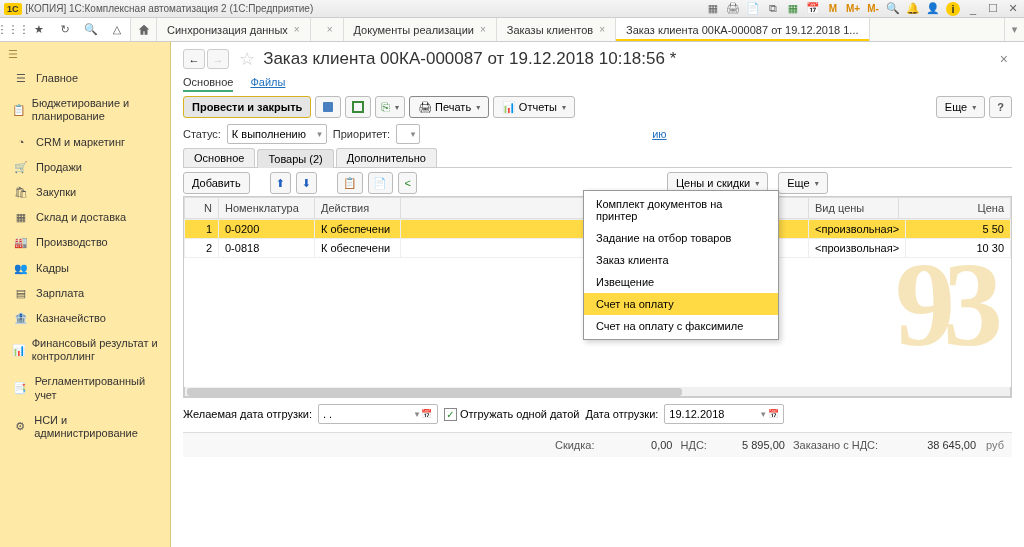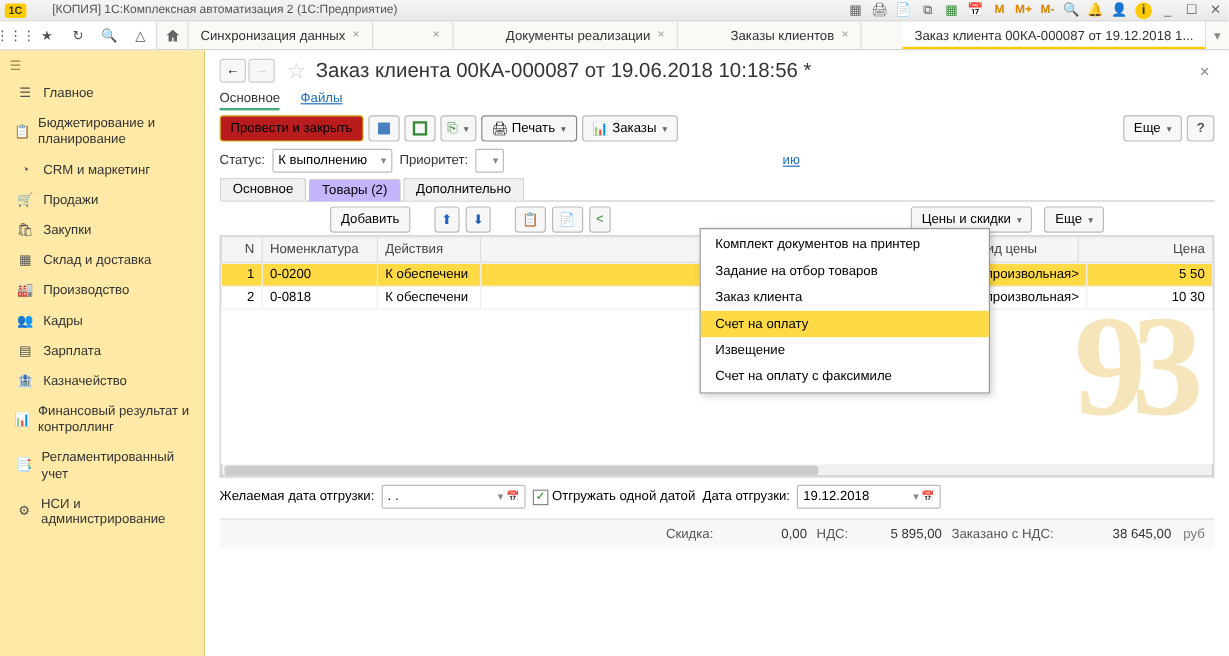--- a/index.html
+++ b/index.html
@@ -1,30 +1,30 @@
 <!DOCTYPE html>
 <html><head>
 <meta charset="utf-8">
 <style>
   * { box-sizing: border-box; margin: 0; padding: 0; font-family: Arial, sans-serif; font-size: 11px; }
   body { background: #fff; width: 1024px; height: 547px; overflow: hidden; position: relative; }
   
-  .titlebar { height: 18px; background: linear-gradient(#f5f5f5,#e8e8e8); display: flex; align-items: center; padding: 0 4px; border-bottom: 1px solid #ccc; gap: 18px; }
+  .titlebar { height: 18px; background: linear-gradient(#f5f5f5,#e8e8e8); display: flex; align-items: center; padding: 0 4px; border-bottom: 1px solid #ccc; }
   .tb-badge { background: #ffcc00; color: #333; font-weight: bold; font-size: 9px; padding: 1px 3px; border-radius: 2px; margin-right: 4px; }
   .tb-title { flex: 1; color: #555; font-size: 10px; }
   .tb-controls { display: flex; gap: 6px; align-items: center; }
   .tb-ico { width: 14px; height: 14px; display: inline-flex; align-items: center; justify-content: center; font-size: 11px; color: #666; cursor: pointer; }
   .tb-ico.m { color: #d98800; font-weight: bold; font-size: 10px; }
   .tb-ico.info { background: #ffcc00; border-radius: 50%; color: #333; font-weight: bold; }
   
   .toolbar-main { height: 24px; background: #f9f9f5; border-bottom: 1px solid #ccc; display: flex; align-items: stretch; }
   .tm-icons { display: flex; align-items: center; border-right: 1px solid #ddd; background:#fff; }
   .tm-icon { width: 26px; display: flex; align-items: center; justify-content: center; color: #555; cursor: pointer; height:100%; }
   .home-icon { width: 26px; display: flex; align-items: center; justify-content: center; border-right: 1px solid #ddd; cursor: pointer; }
-  .tabs { display: flex; flex: 1; overflow: hidden; gap: 34px; }
+  .tabs { display: flex; flex: 1; overflow: hidden; }
   .tab { padding: 0 10px; display: flex; align-items: center; border-right: 1px solid #ddd; color: #333; cursor: pointer; white-space: nowrap; position: relative; }
   .tab.active { background: #fff; }
   .tab .x { margin-left: 6px; color: #999; font-size: 10px; }
   .tab.active::after { content:''; position:absolute; bottom:0; left:0; right:0; height:2px; background:#ffcc00; }
   .tab-arrow { width: 20px; display: flex; align-items: center; justify-content: center; color: #888; border-left:1px solid #ddd; cursor:pointer;}
   
   .body-wrap { display: flex; height: calc(547px - 18px - 24px); }
   
   .sidebar { width: 171px; background: #ffe9a6; border-right: 1px solid #d8c878; overflow-y: auto; }
   .sb-toggle { height: 24px; display:flex; align-items:center; padding:0 8px; color:#a08a40; cursor:pointer;}
@@ -39,37 +39,37 @@
   .page-title { font-size: 17px; color: #333; flex: 1; }
   .close-x { color: #888; font-size: 14px; cursor: pointer; padding:0 4px;}
   
   .subtabs { margin: 6px 0 8px 0; }
   .subtabs a { margin-right: 14px; color: #333; text-decoration: none; padding-bottom:2px; cursor:pointer;}
   .subtabs a.active { border-bottom: 2px solid #4a7; color:#333;}
   .subtabs a.link { color: #2070c0; text-decoration: underline; }
   
   .action-bar { display: flex; align-items: center; gap: 4px; margin-bottom: 6px; }
   .btn { border: 1px solid #bbb; background: #f7f7f7; padding: 3px 8px; border-radius: 3px; cursor: pointer; display: inline-flex; align-items: center; gap: 3px; height:22px;}
-  .btn.primary { background: #b91c1c; border-color: #d8b020; font-weight: normal; }
+  .btn.primary { background: #e5e5e5; border-color: #d8b020; font-weight: bold; }
   .btn .caret { font-size: 8px; color: #666; margin-left: 2px; }
   .action-bar .spacer { flex: 1; }
   .btn.square { padding: 3px 5px; }
   .btn.question { padding: 2px 7px; font-weight:bold; color:#555;}
   
   .status-row { display: flex; align-items: center; gap: 6px; margin-bottom: 4px; }
   .status-row label { color: #333; }
   .combo { border: 1px solid #bbb; background: #fff; padding: 2px 18px 2px 4px; border-radius: 2px; position: relative; height:20px; display:inline-flex; align-items:center; min-width:100px;}
   .combo::after { content:'▾'; position:absolute; right:4px; color:#888; font-size:9px;}
   .link-cut { color: #2070c0; text-decoration: underline; cursor: pointer; }
   
   .inner-tabs { display: flex; border-bottom: 1px solid #ccc; margin-bottom:4px;}
   .inner-tab { padding: 3px 10px; border: 1px solid #ccc; border-bottom: none; background: #f0f0f0; margin-right: 2px; cursor: pointer; border-radius:3px 3px 0 0;}
-  .inner-tab.active { background: #c4b5fd; position: relative; top: 1px; }
-  
-  .grid-toolbar { display: flex; align-items: center; gap: 5px; margin-bottom: 2px; justify-content: center; }
+  .inner-tab.active { background: #e5e5e5; position: relative; top: 1px; }
+  
+  .grid-toolbar { display: flex; align-items: center; gap: 5px; margin-bottom: 2px; }
   
   .grid { border: 1px solid #ccc; }
   .grid table { width: 100%; border-collapse: collapse; }
   .grid th { background: #f5f5f5; border: 1px solid #ddd; padding: 4px 6px; text-align: left; font-weight: normal; color: #444; }
   .grid td { border: 1px solid #eee; padding: 3px 6px; }
   .grid th.r, .grid td.r { text-align: right; }
   .grid tr.sel td { background: #ffda44; }
   .grid-body { height: 168px; overflow:auto; position:relative;}
   
   .watermark { position: absolute; right: 20px; bottom: 40px; font-size: 120px; color: rgba(230,180,60,0.35); font-weight: bold; font-family: Georgia, serif; pointer-events:none; line-height:0.7; letter-spacing:-12px;}
@@ -80,21 +80,21 @@
   .footer-row { display: flex; align-items: center; gap: 6px; margin-top: 6px; }
   .date-input { border:1px solid #bbb; padding:2px 4px; border-radius:2px; height:20px; width:120px; display:inline-flex; align-items:center; gap:4px;}
   .chk { display:inline-flex; align-items:center; gap:3px;}
   .chk-box { width:13px; height:13px; border:1px solid #888; background:#fff; display:inline-flex; align-items:center; justify-content:center; color:#2a8a2a; font-size:10px;}
   
   .totals { display: flex; justify-content: flex-end; align-items: center; gap: 8px; margin-top: 8px; background:#f8f8f8; padding:6px 8px; border-top:1px solid #ddd;}
   .totals label { color:#555;}
   .totals .val { min-width:70px; text-align:right; color:#333;}
   .totals .cur { color:#777; margin-left:2px;}
   
-  .dropdown-menu { position: absolute; top: 148px; left: 412px; width: 242px; background: #fff; border: 1px solid #999; box-shadow: 2px 2px 6px rgba(0,0,0,0.2); z-index: 100; padding:2px 0;}
+  .dropdown-menu { position: absolute; top: 148px; left: 412px; width: 196px; background: #fff; border: 1px solid #999; box-shadow: 2px 2px 6px rgba(0,0,0,0.2); z-index: 100; padding:2px 0;}
   .dd-item { padding: 5px 12px; cursor: pointer; }
   .dd-item.hl { background: #ffda44; }
   
   svg { display:block; }
 </style>
 </head>
 <body>
 
 <div class="titlebar">
   <span class="tb-badge">1C</span>
@@ -211,21 +211,21 @@
         <span class="sb-icon">⚙</span>
         <span>НСИ и администрирование</span>
       </div>
   </div>
 
   <div class="content">
     <div class="header-row">
       <span class="nav-btn">←</span>
       <span class="nav-btn" style="color:#ccc">→</span>
       <span class="star-btn">☆</span>
-      <span class="page-title">Заказ клиента 00КА-000087 от 19.06.2018 10:18:56 *</span>
+      <span class="page-title">Заказ клиента 00КА-000087 от 19.12.2018 10:18:56 *</span>
       <span class="close-x">×</span>
     </div>
 
     <div class="subtabs">
       <a class="active">Основное</a>
       <a class="link">Файлы</a>
     </div>
 
     <div class="action-bar">
       <span class="btn primary">Провести и закрыть</span>
@@ -243,21 +243,21 @@
           <span style="color:#3a8a3a">⎘</span>
           <span class="caret">▾</span>
         </span>
       <span class="btn" style="border-color:#888">
           <span>🖨</span>
           <span>Печать</span>
           <span class="caret">▾</span>
         </span>
       <span class="btn">
           <span>📊</span>
-          <span>Заказы</span>
+          <span>Отчеты</span>
           <span class="caret">▾</span>
         </span>
       <span class="spacer"></span>
       <span class="btn">
           <span>Еще</span>
           <span class="caret">▾</span>
         </span>
       <span class="btn question">?</span>
     </div>
 
@@ -370,19 +370,19 @@
       <span class="val">5 895,00</span>
       <label>Заказано с НДС:</label>
       <span class="val" style="min-width:90px">38 645,00</span>
       <span class="cur">руб</span>
     </div>
 
     <div class="dropdown-menu">
       <div class="dd-item">Комплект документов на принтер</div>
       <div class="dd-item">Задание на отбор товаров</div>
       <div class="dd-item">Заказ клиента</div>
+      <div class="dd-item">Извещение</div>
       <div class="dd-item hl">Счет на оплату</div>
-      <div class="dd-item">Извещение</div>
       <div class="dd-item">Счет на оплату с факсимиле</div>
     </div>
 
   </div>
 </div>
 
 </body></html>

